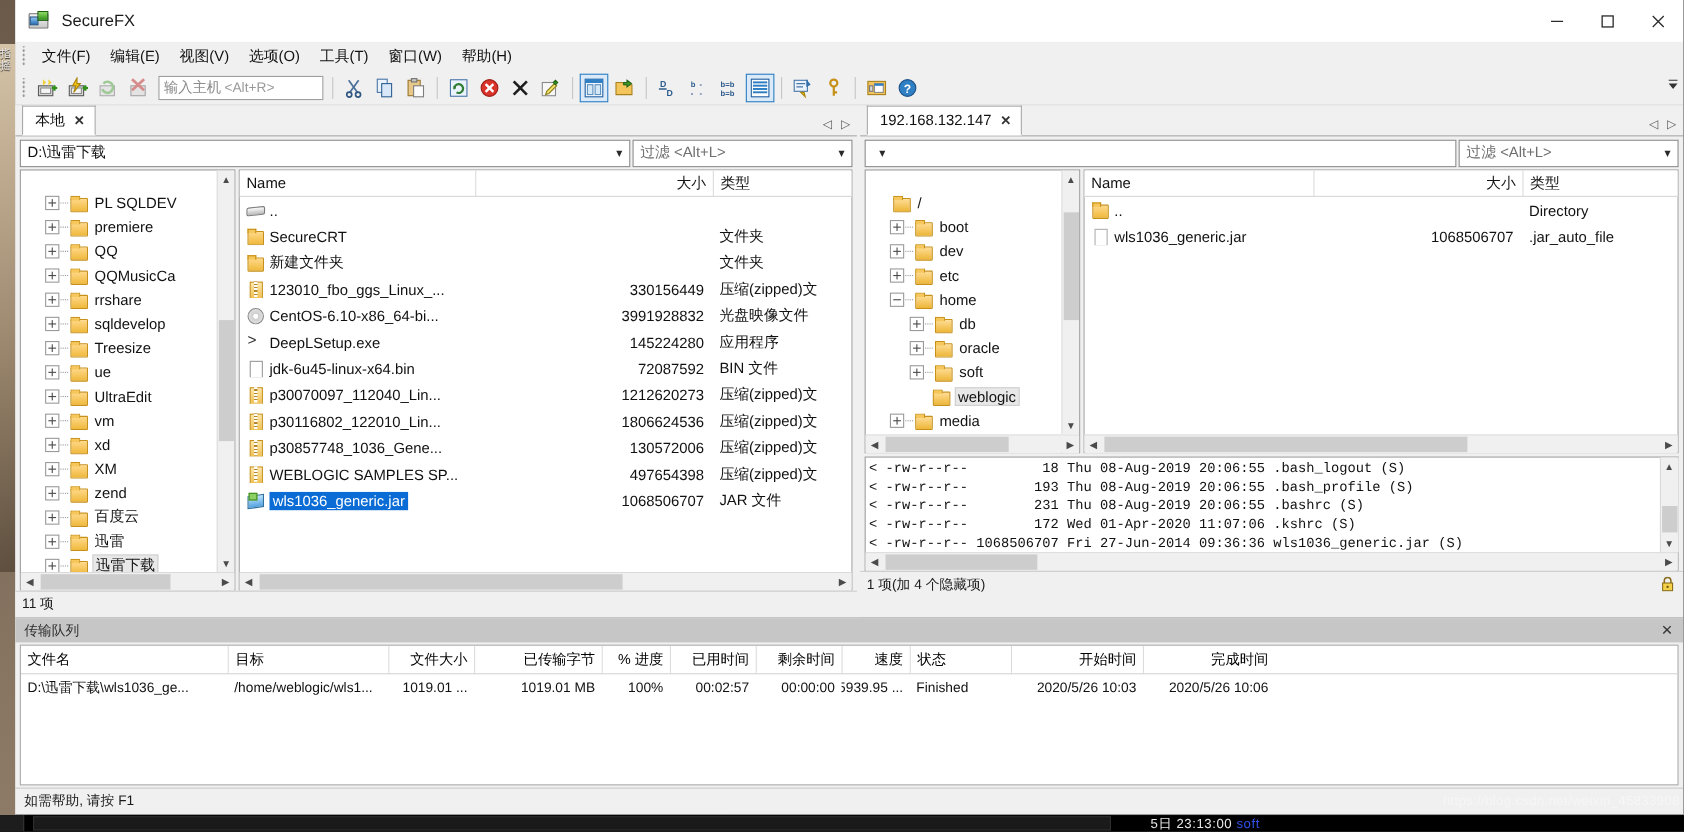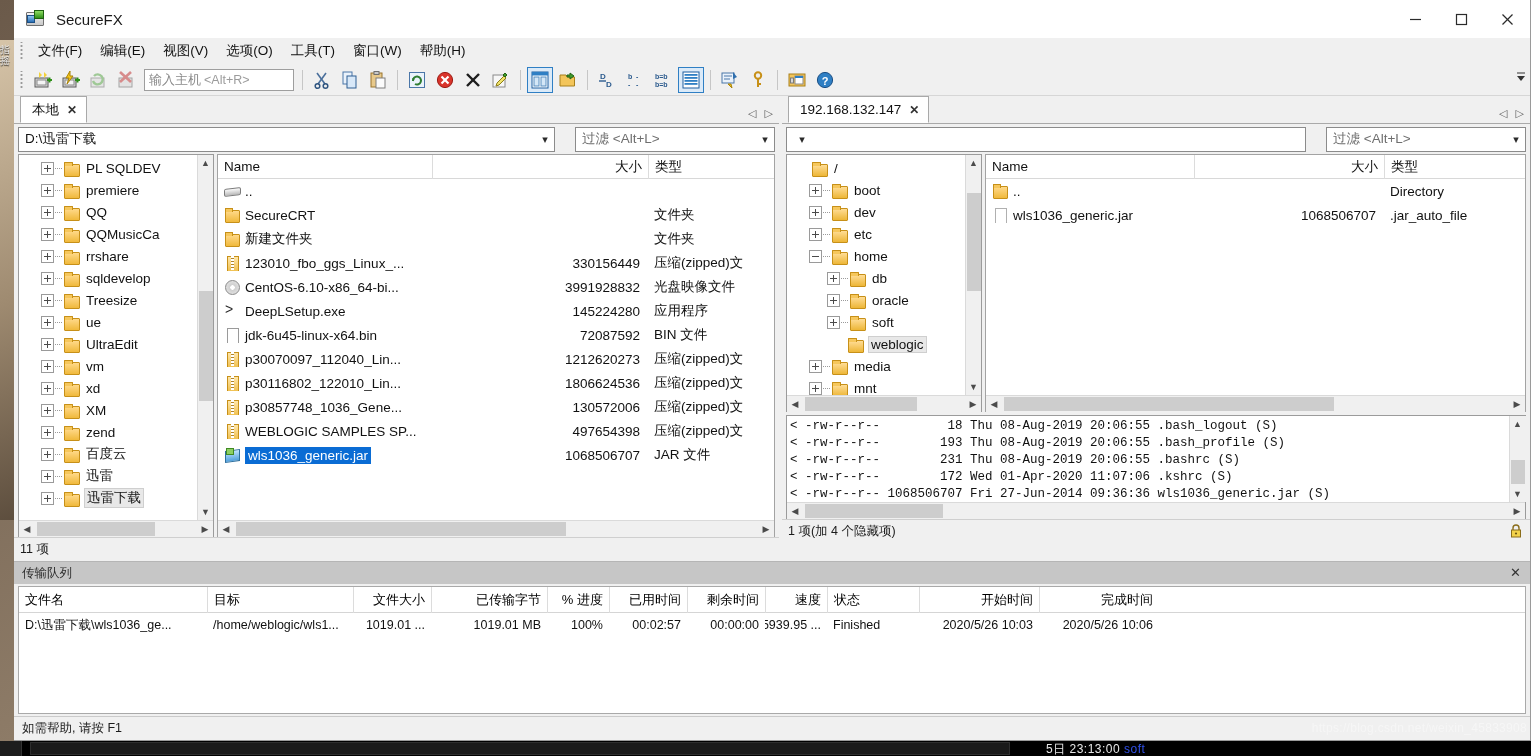--- a/index.html
+++ b/index.html
@@ -145,21 +145,21 @@
     display: flex; align-items: center; gap: 8px; font-size: 13.5px; color:#111;
   }
   .tab .tab-close { font-size: 12px; font-weight: bold; color:#333; }
   .tab-navs {
     position: absolute; right: 6px; bottom: 4px; display:flex; gap:8px;
     color: #5b5b5b; font-size: 11px;
   }
   .tab-navs span { line-height: 1; }
 
   
-  .pathrow { height: 30px; flex:0 0 30px; display: flex; align-items: center; padding: 2px 4px 2px 4px; gap:18px; }
+  .pathrow { height: 30px; flex:0 0 30px; display: flex; align-items: center; padding: 2px 4px 2px 4px; gap:0; }
   .combo {
     height: 25px; background: #fff; border: 1px solid #8b8b8b;
     display: flex; align-items: center; padding: 0 0 0 6px;
     font-size: 13.5px; color: #111; min-width:0;
   }
   .combo .txt { flex:1 1 auto; overflow:hidden; white-space:nowrap; }
   .combo .caret {
     width: 18px; flex:none; display:flex; align-items:center; justify-content:center;
     color:#2a2a2a; font-size: 11px;
   }
@@ -167,21 +167,21 @@
   .combo.filter { width: 200px; flex:none; margin-left: 2px; color:#6f6f6f; }
   .combo.filter .txt { color:#6f6f6f; }
 
   
   .pane-body { flex:1 1 auto; display:flex; min-height:0; padding: 0 4px; }
   .tree-wrap {
     width: 196px; flex:none; background:#fff; border:1px solid #9b9b9b;
     display:flex; flex-direction:column; min-height:0;
   }
   .tree-scrollarea { flex:1 1 auto; display:flex; min-height:0; overflow:hidden; position:relative; }
-  .tree { flex:1 1 auto; overflow:hidden; padding-top:2px; position:relative; }
+  .tree { flex:1 1 auto; overflow:hidden; padding-top:18px; position:relative; }
   .split-v { width:3px; flex:none; }
   .list-wrap {
     flex:1 1 auto; background:#fff; border:1px solid #a3a3a3;
     display:flex; flex-direction:column; min-width:0; min-height:0;
   }
 
   
   .tnode {
     height: 22px; display:flex; align-items:center; font-size:13.5px; color:#111;
     white-space: nowrap; position: relative;

